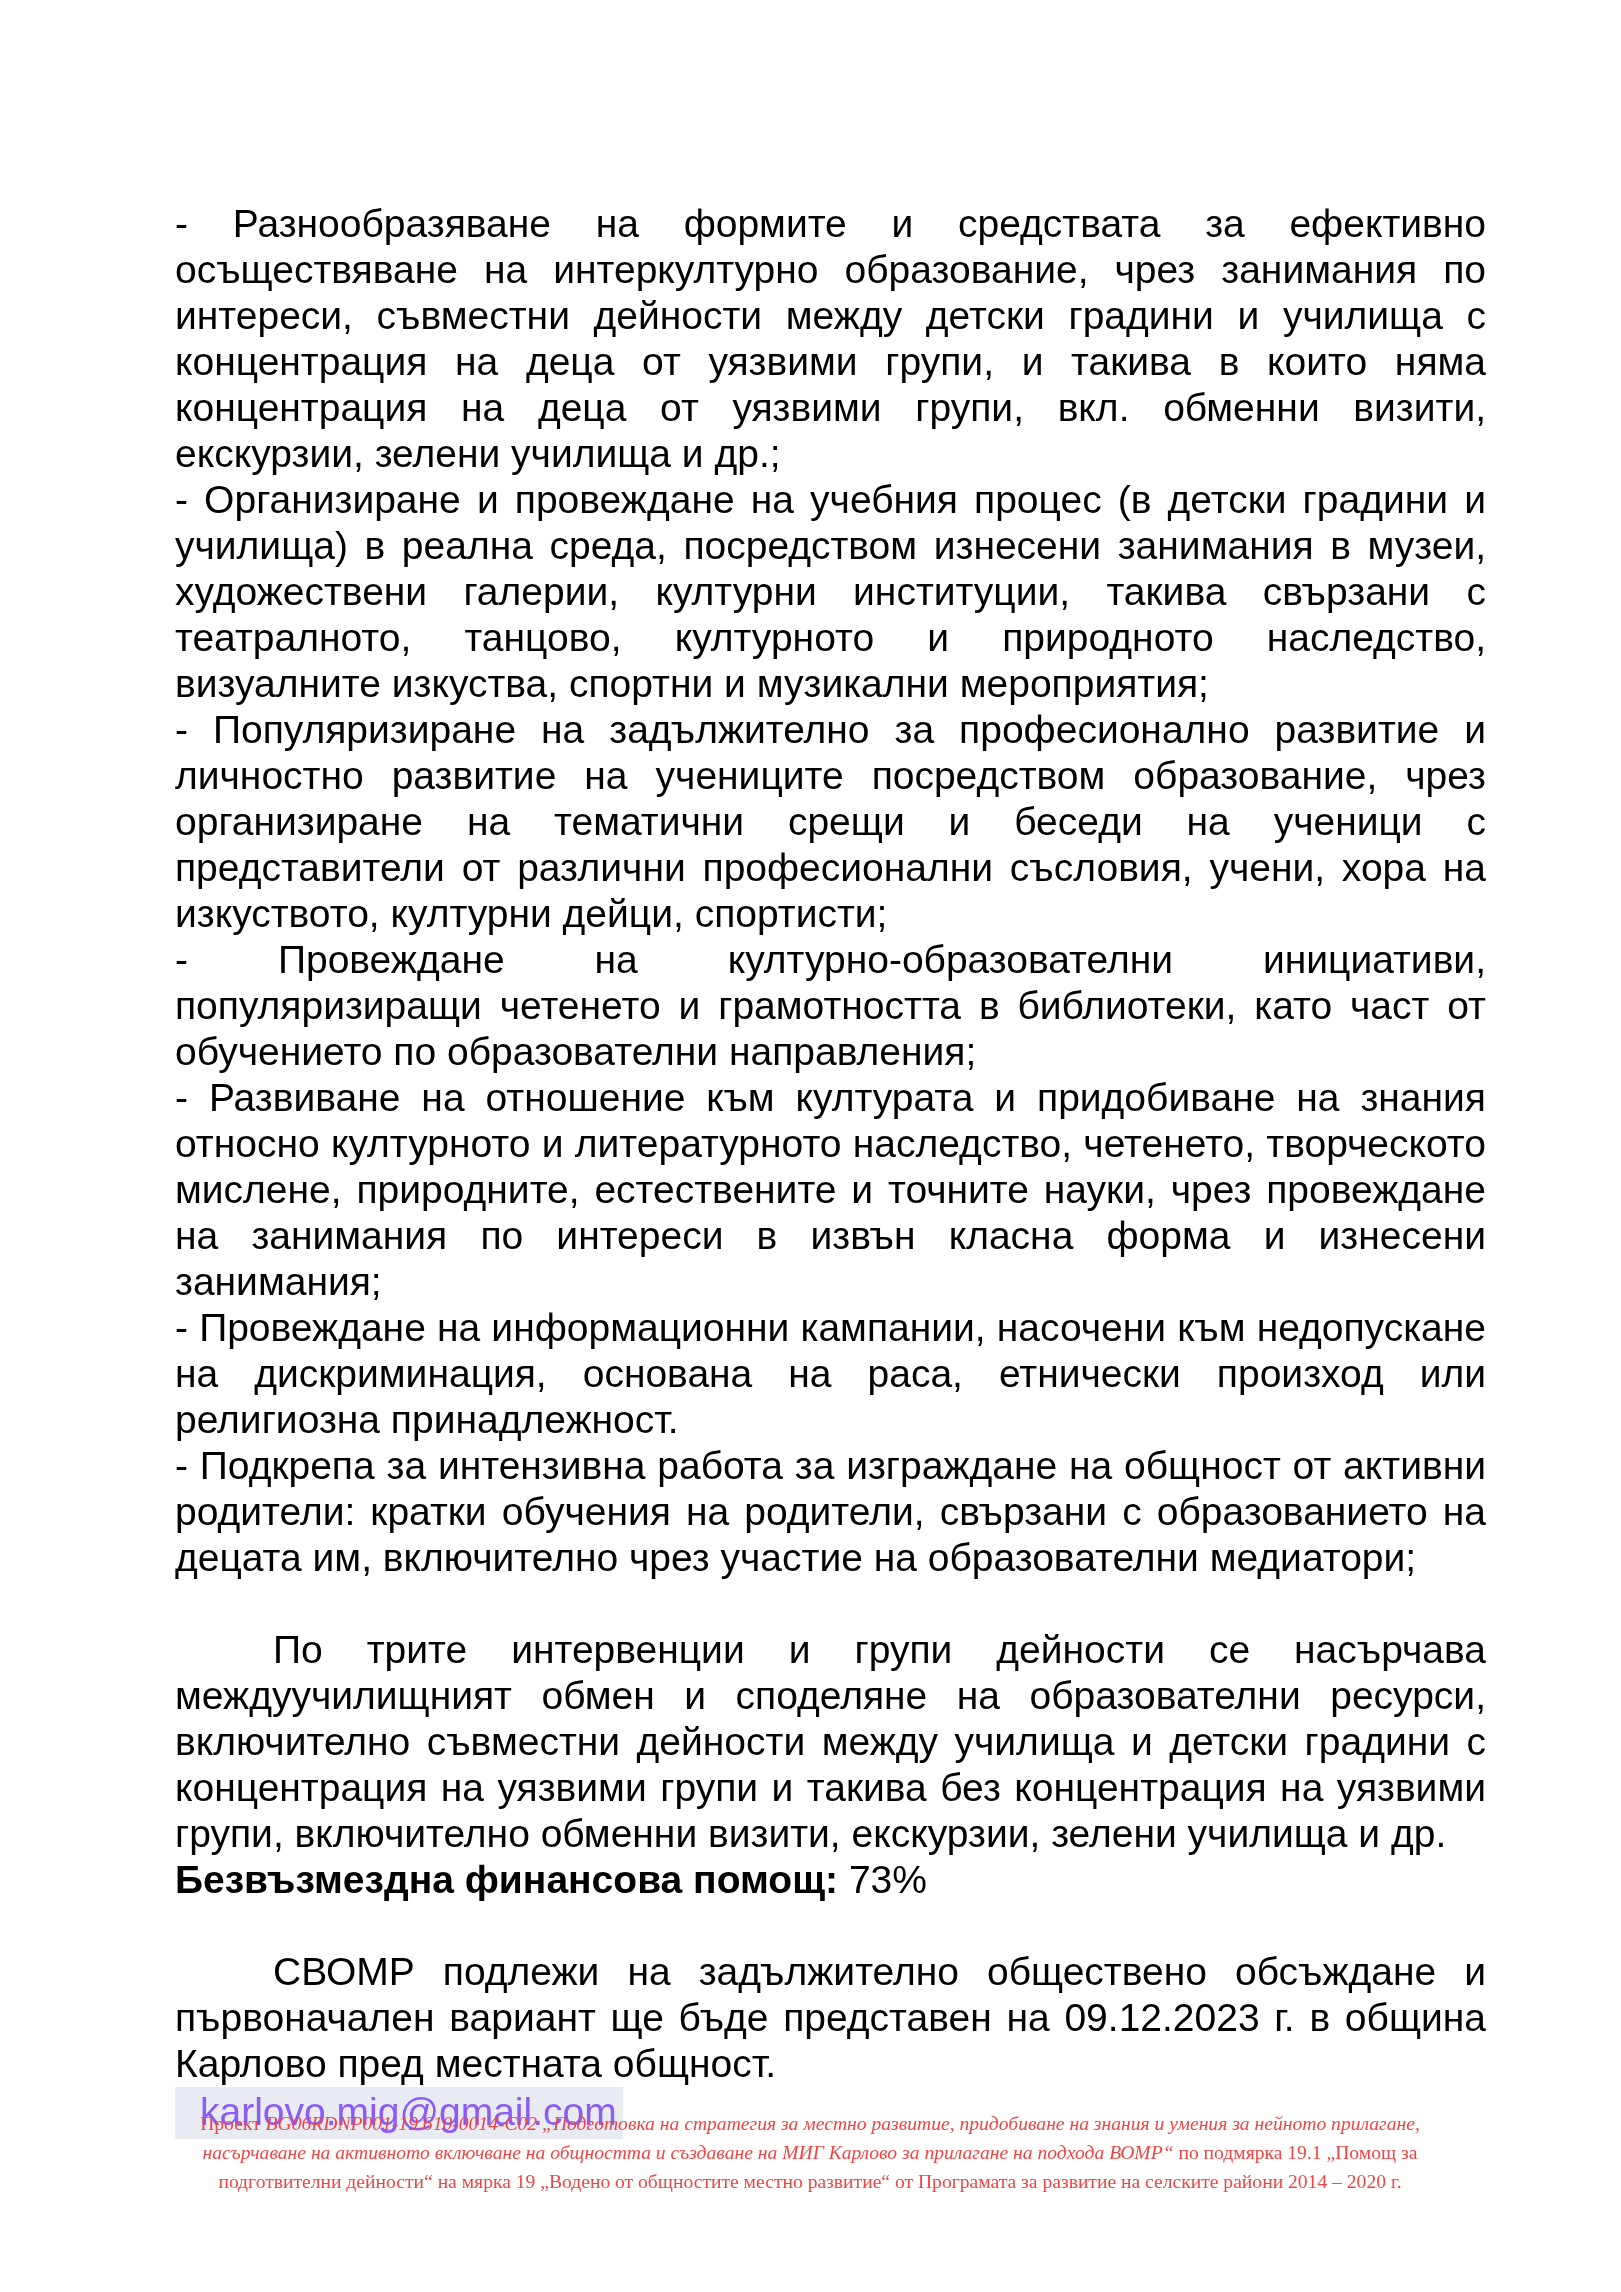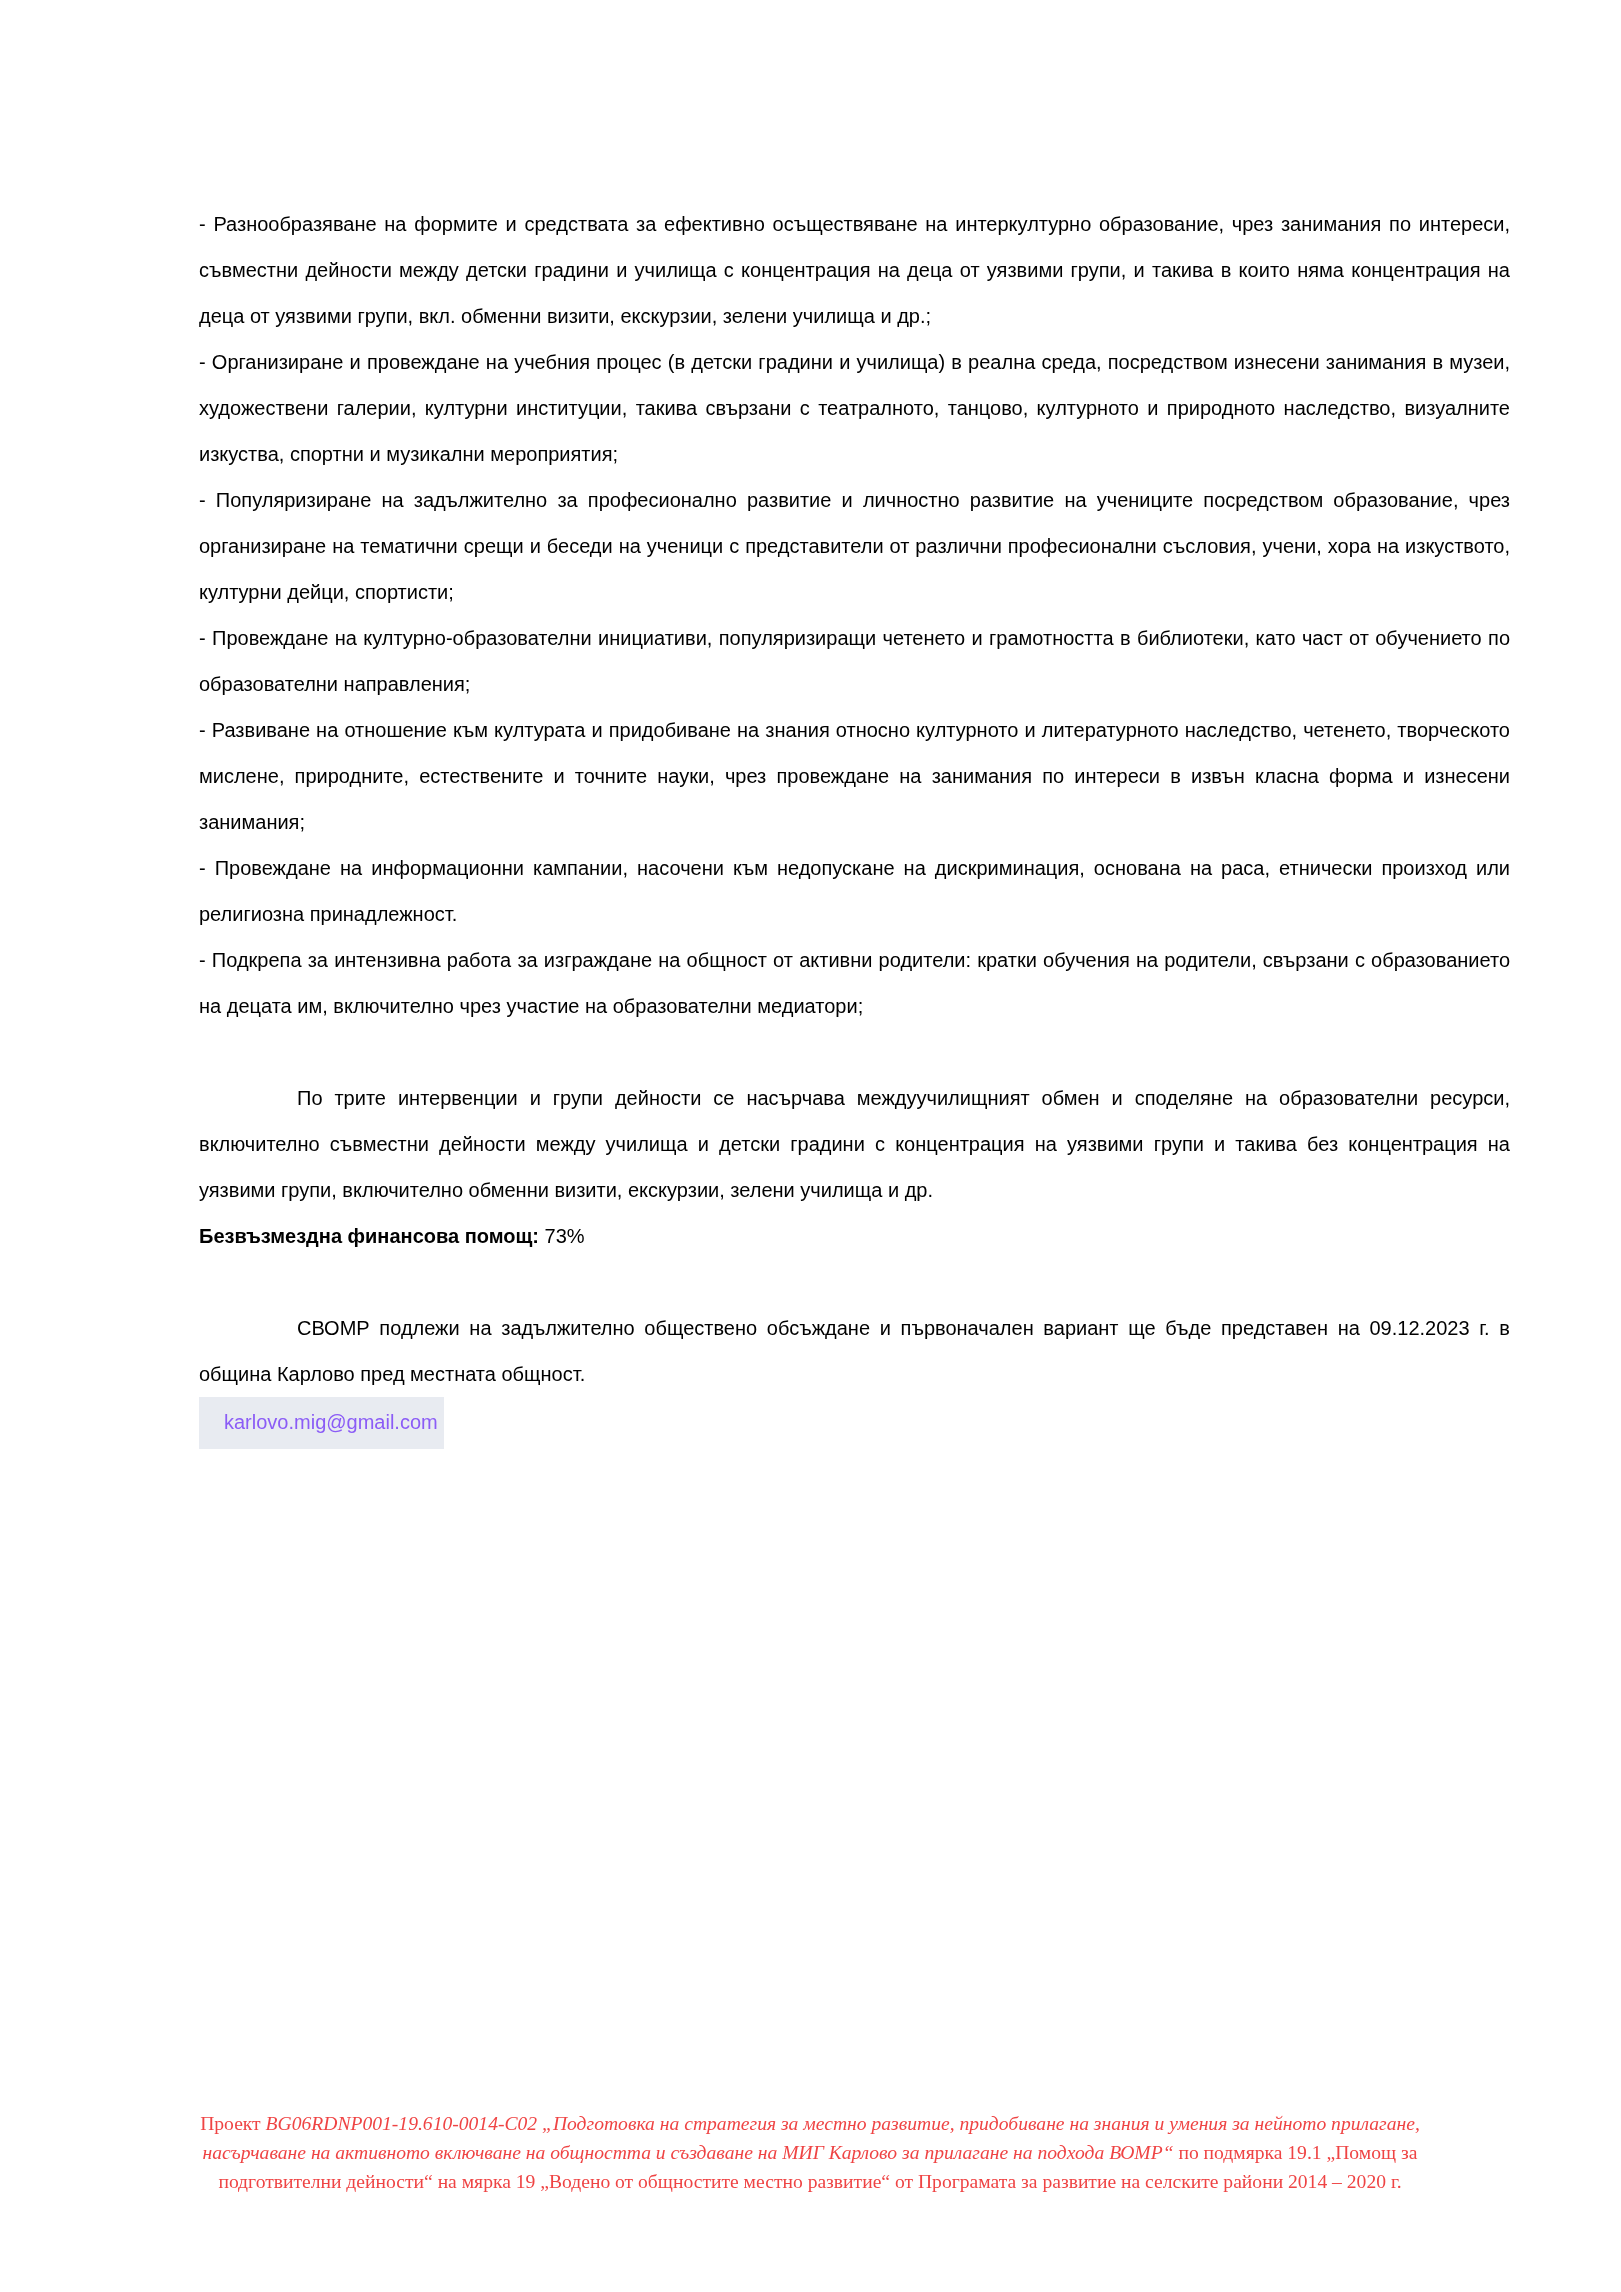--- a/index.html
+++ b/index.html
@@ -12,23 +12,23 @@
     width: 1621px;
     height: 2293px;
     background: #ffffff;
     overflow: hidden;
     font-family: "Liberation Sans", sans-serif;
     color: #000000;
   }
   .content {
     position: absolute;
     top: 201px;
-    left: 199px;
+    left: 175px;
     width: 1311px;
-    font-size: 20px;
+    font-size: 39px;
     line-height: 46px;
     text-align: justify;
   }
   .content p {
     margin: 0;
     padding: 0;
   }
   .indent {
     text-indent: 98px;
   }

